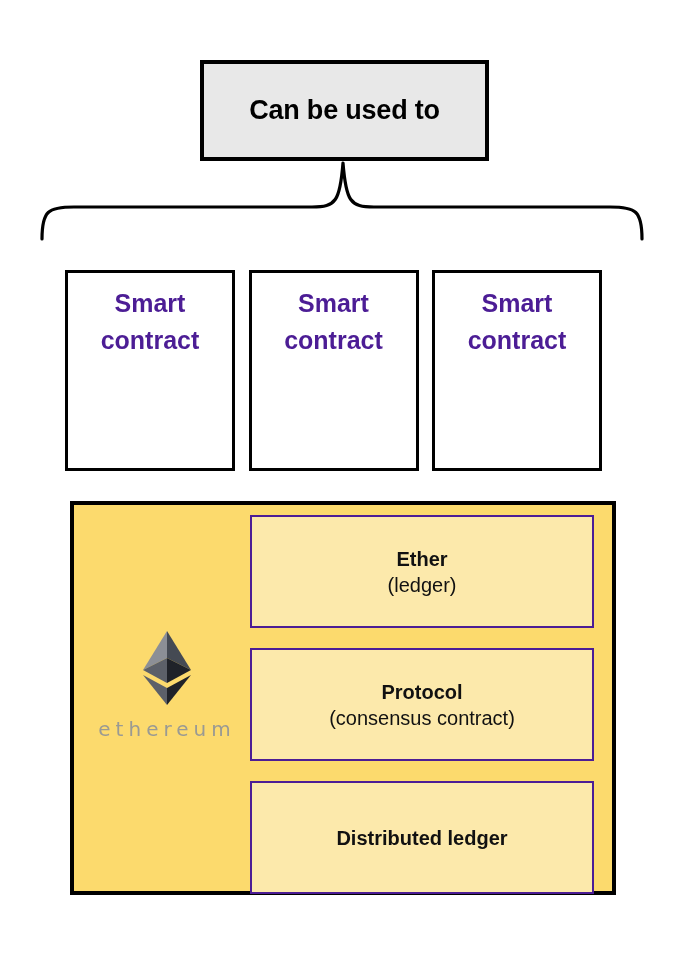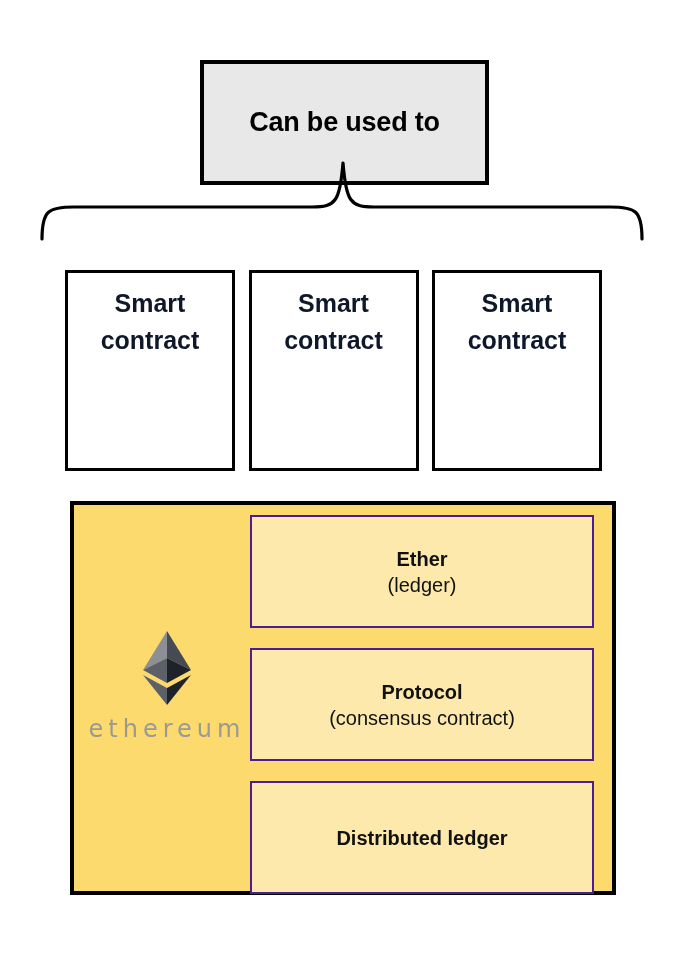--- a/index.html
+++ b/index.html
@@ -20,21 +20,21 @@
     height: 958px;
     background: #ffffff;
   }
 
   
   .header-box {
     position: absolute;
     left: 200px;
     top: 60px;
     width: 289px;
-    height: 125px;
+    height: 101px;
     box-sizing: border-box;
     background: #e8e8e8;
     border: 4px solid #000000;
     display: flex;
     flex-direction: column;
     align-items: center;
     justify-content: center;
     text-align: center;
   }
   .header-box .line {
@@ -72,21 +72,21 @@
     width: 170px;
     height: 201px;
     background: #ffffff;
     border: 3px solid #000000;
     padding-top: 12px;
     text-align: center;
   }
   .sc-box .sc-label {
     font-size: 25px;
     font-weight: bold;
-    color: #0f172a;
+    color: #4c1d95;
     line-height: 37px;
     display: block;
   }
 
   
   .eth-panel {
     position: absolute;
     left: 70px;
     top: 501px;
     width: 546px;
@@ -100,21 +100,21 @@
     left: 12px;
     top: 125px;
     width: 162px;
     text-align: center;
   }
   .eth-logo {
     display: block;
     margin: 0 auto 10px auto;
   }
   .eth-wordmark {
-    font-size: 24px;
+    font-size: 20px;
     color: #9a9a93;
     letter-spacing: 5px;
     font-weight: normal;
     line-height: 26px;
     font-family: "DejaVu Sans", sans-serif;
   }
 
   .eth-stack {
     position: absolute;
     left: 176px;

